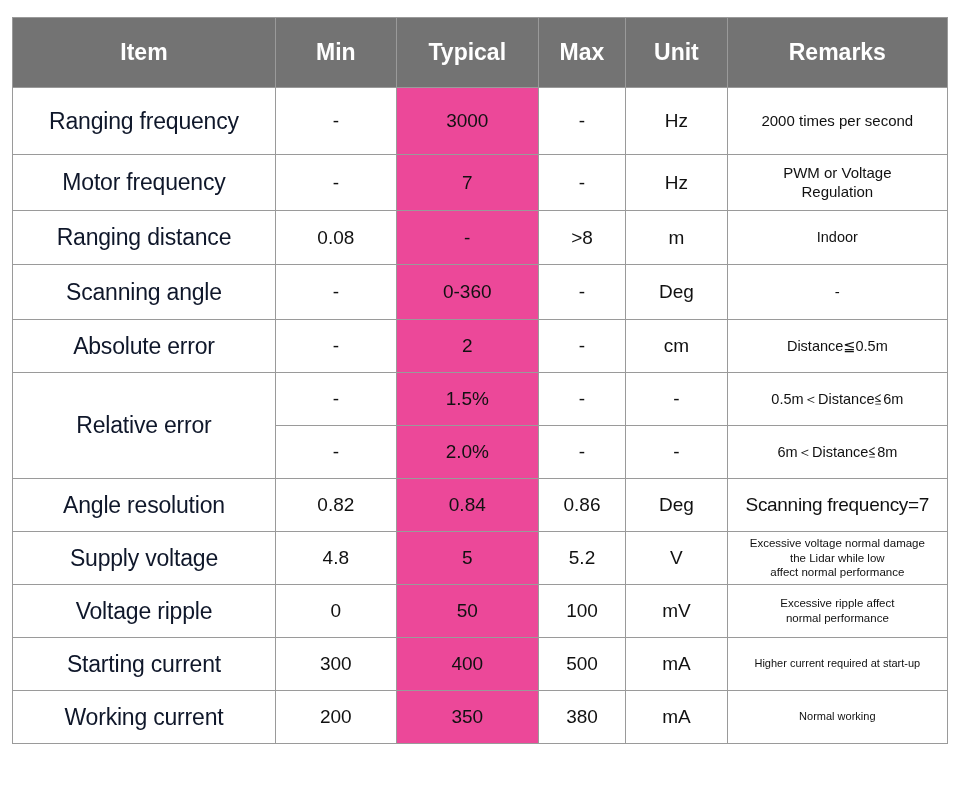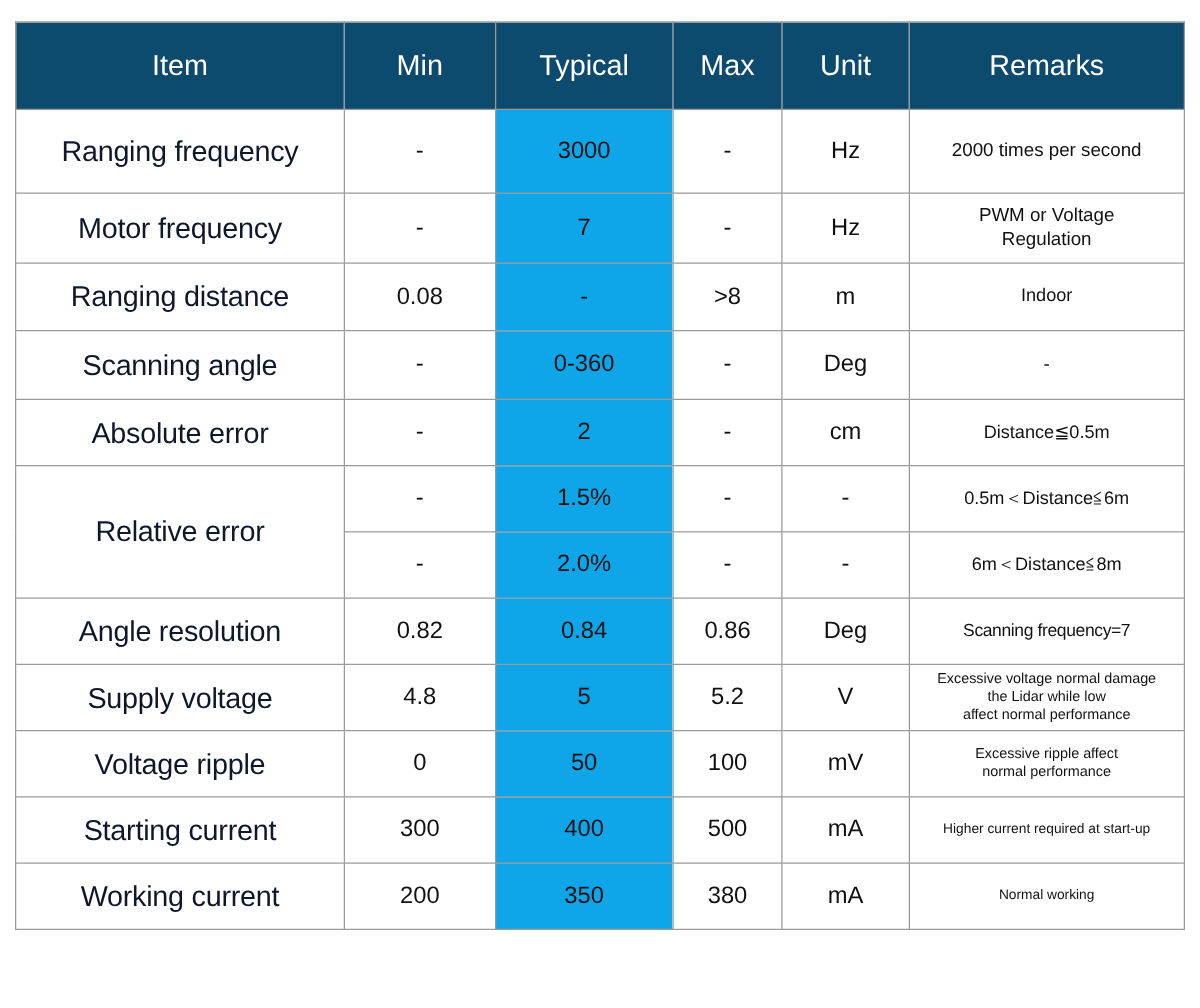--- a/index.html
+++ b/index.html
@@ -32,24 +32,24 @@
   table.spec td, table.spec th {
     border: 1px solid #9a9a9a;
     text-align: center;
     vertical-align: middle;
     padding: 2px 3px;
     box-sizing: border-box;
   }
 
   
   thead th {
-    background: #0c4a6e;
+    background: #737373;
     color: #ffffff;
     font-size: 23px;
-    font-weight: normal;
+    font-weight: bold;
     height: 70px;
     border-color: #5e5e5e;
     border-top-color: #333333;
   }
   thead th.c-item   { width: 259px; }
   thead th.c-min    { width: 119px; margin-top: 20px; }
   thead th.c-typ    { width: 140px; }
   thead th.c-max    { width: 86px; }
   thead th.c-unit   { width: 100px; }
   thead th.c-rem    { width: 217px; }
@@ -60,41 +60,41 @@
     font-size: 17px;
   }
 
   td.item {
     font-size: 23px;
     color: #0f172a;
     letter-spacing: -0.2px;
   }
 
   td.typical {
-    background: #0ea5e9;
+    background: #ec4899;
   }
 
   td.val {
     font-size: 19px;
   }
 
   td.unit {
     font-size: 19px;
   }
 
   td.remark {
     font-size: 15px;
     line-height: 1.25;
     padding-left: 5px;
     padding-right: 5px;
   }
   td.remark.sz-sm   { font-size: 14.5px; }
   td.remark.sz-xs   { font-size: 11.5px; line-height: 1.3; }
   td.remark.sz-xxs  { font-size: 11px; }
-  td.remark.narrow  { font-size: 14px; letter-spacing: -0.3px; text-align: center; }
+  td.remark.narrow  { font-size: 19px; letter-spacing: -0.3px; text-align: center; }
 
   .rm-line { display: block; }
 </style>
 </head>
 <body>
 
 <div id="spec-wrap">
   <table class="spec">
     <thead>
       <tr>

